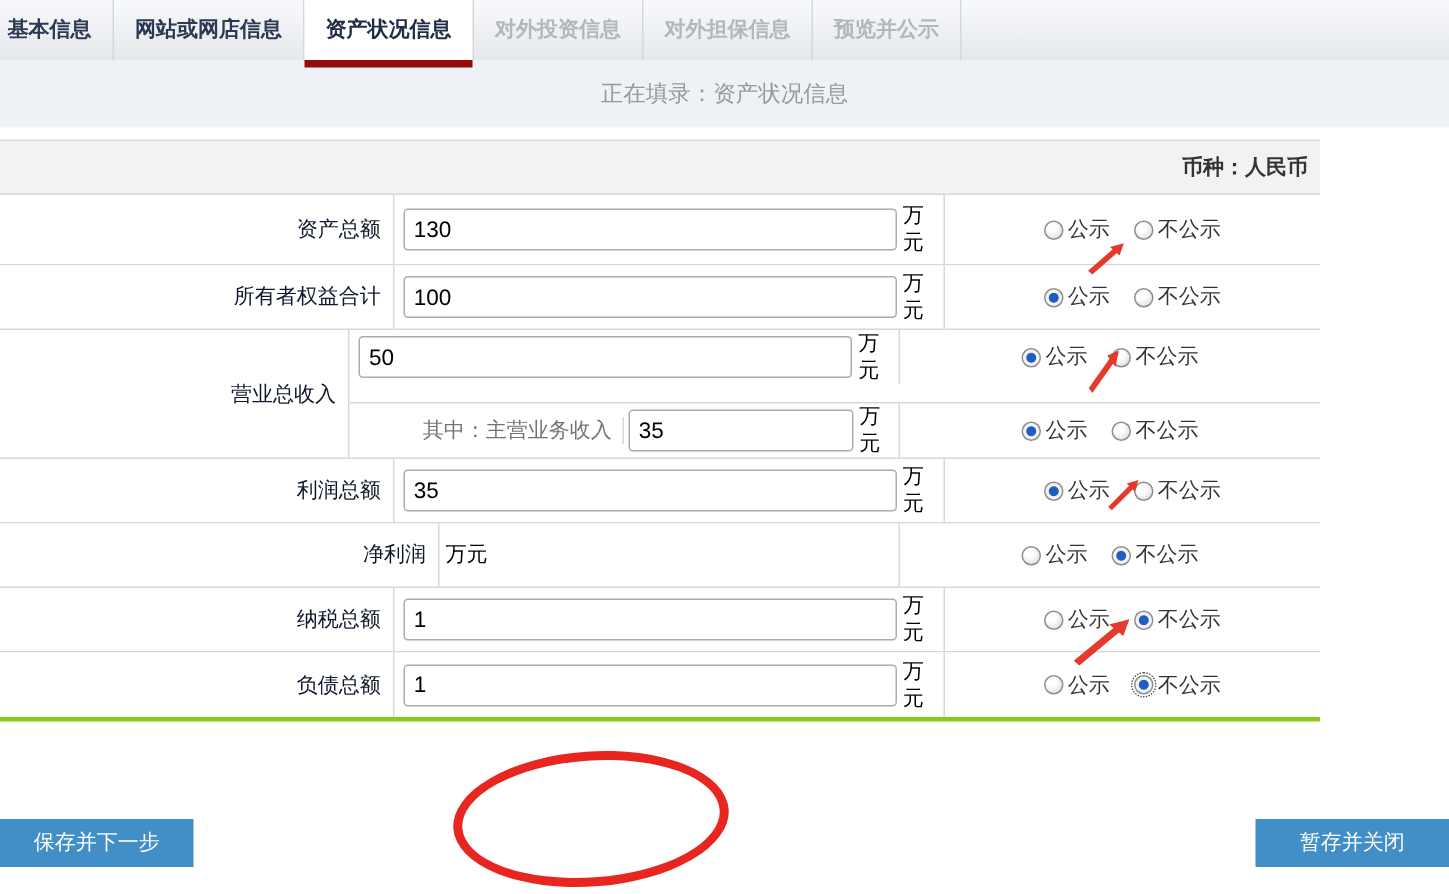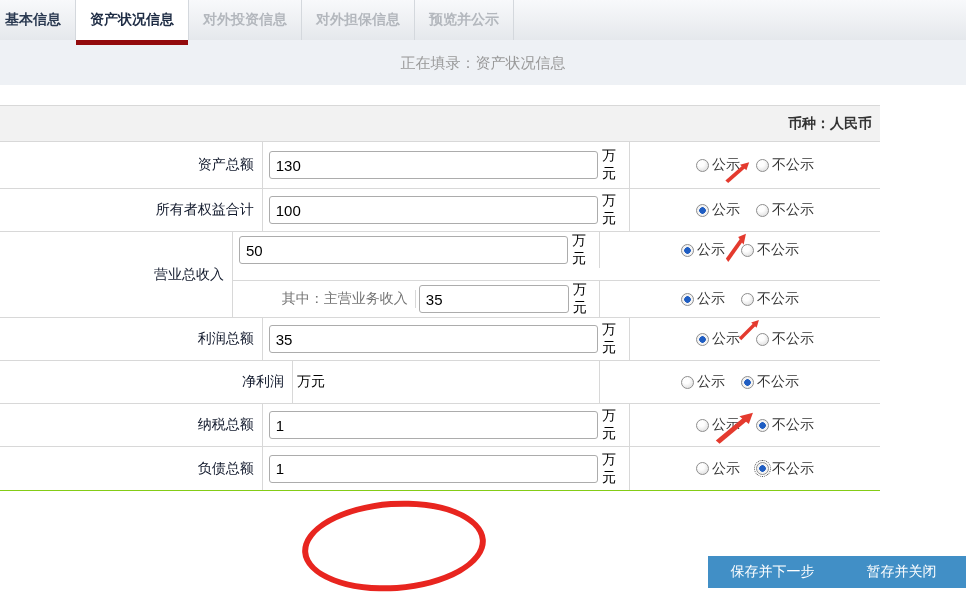--- a/index.html
+++ b/index.html
@@ -17,21 +17,21 @@
   .tab.active { background:#fff; color:#1e2c44; }
   .tab.active::after { content:""; position:absolute; left:0; right:0; top:40px; height:5px; background:#930b0d; z-index:3; }
   .tab.disabled { color:#b3b7bd; cursor:default; }
   .tab-filler { flex:1; }
 
   
   .infobar { height:45px; line-height:45px; text-align:center; background:#eef1f5;
              color:#999; font-size:15px; }
 
   
-  .asset-table { margin-top:20px; width:880px; border-top:1px solid #d8d8d8; border-bottom:1px solid #84cc16; }
+  .asset-table { margin-top:8px; width:880px; border-top:1px solid #d8d8d8; border-bottom:3px solid #84cc16; }
   .thead { height:36px; background:#f2f2f2; border-bottom:1px solid #d8d8d8;
            display:flex; align-items:center; justify-content:flex-end; padding-right:8px;
            font-size:14px; font-weight:bold; color:#333; }
   .trow { display:flex; border-bottom:1px solid #d8d8d8; background:#fff; }
   .trow:last-child { border-bottom:none; }
   .h47 { height:47px; } .h43 { height:43px; } .h86 { height:86px; }
   .cell-label { width:293px; border-right:1px solid #d8d8d8; display:flex; align-items:center;
                 justify-content:flex-end; padding-right:8px; font-size:14px; color:#0f172a; }
   .cell-mid { flex:1; display:flex; align-items:center; }
   .cell-radio { width:281px; border-left:1px solid #d8d8d8; display:flex; align-items:center;
@@ -48,37 +48,38 @@
 
   
   .radio-opt { display:flex; align-items:center; font-size:14px; color:#333; }
   .radio { appearance:none; -webkit-appearance:none; width:13px; height:13px; border-radius:50%;
            border:1px solid #8e8e8e; margin:0 3px 0 0;
            background:radial-gradient(circle at 38% 32%, #fefefe 0 30%, #d9d9d9 95%); cursor:pointer; }
   .radio:checked { background:radial-gradient(circle, #1f5dc2 0 3px, #f3f3f3 3.6px 100%); }
   .radio.focus-dotted { outline:1px dotted #4a4a4a; outline-offset:1px; }
 
   
-  .btn-bar { margin-top:65px; display:flex; justify-content:flex-end; }
+  .btn-bar { margin-top:65px; display:flex; justify-content:space-between; }
   .btn { width:129px; height:32px; background:#418fc6; color:#fff; border:none; font-size:14px;
          font-family:"Liberation Sans",sans-serif; cursor:pointer; }
 
   
   .red-ellipse { position:absolute; left:302px; top:501px; width:184px; height:90px;
                  border:6px solid #e8251f; border-radius:50%; transform:rotate(-4deg);
                  pointer-events:none; z-index:6; }
   .arrow { position:absolute; pointer-events:none; z-index:5; }
 </style>
 </head>
 <body>
 
 <div class="page">
 
   <div class="tabbar">
     <div class="tab first">基本信息</div>
+    <div class="tab">网站或网店信息</div>
     <div class="tab active">资产状况信息</div>
     <div class="tab disabled">对外投资信息</div>
     <div class="tab disabled">对外担保信息</div>
     <div class="tab disabled">预览并公示</div>
     <div class="tab-filler"></div>
   </div>
 
   <div class="infobar">正在填录：资产状况信息</div>
 
   <div class="asset-table">

